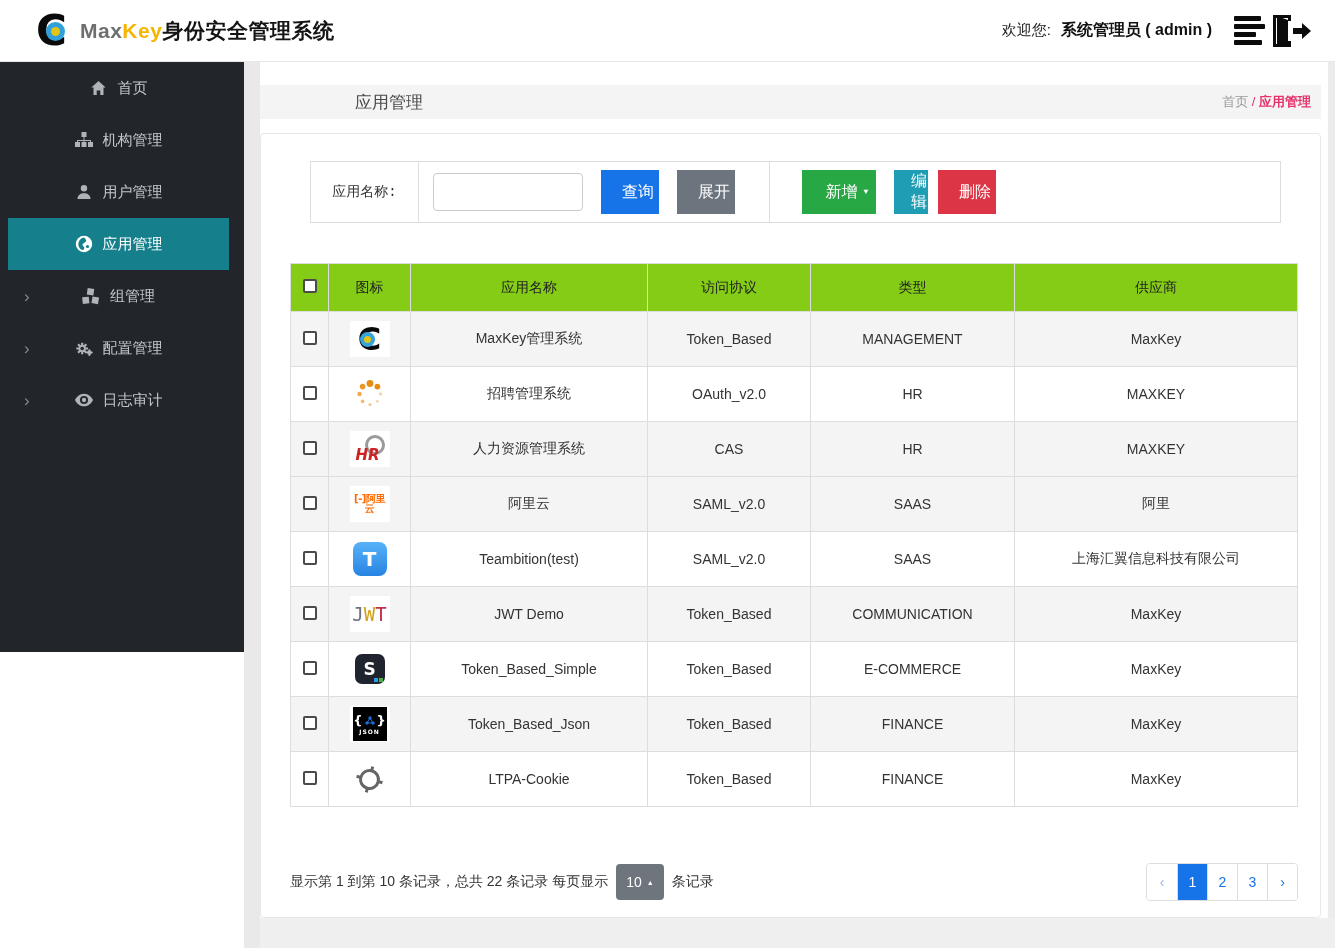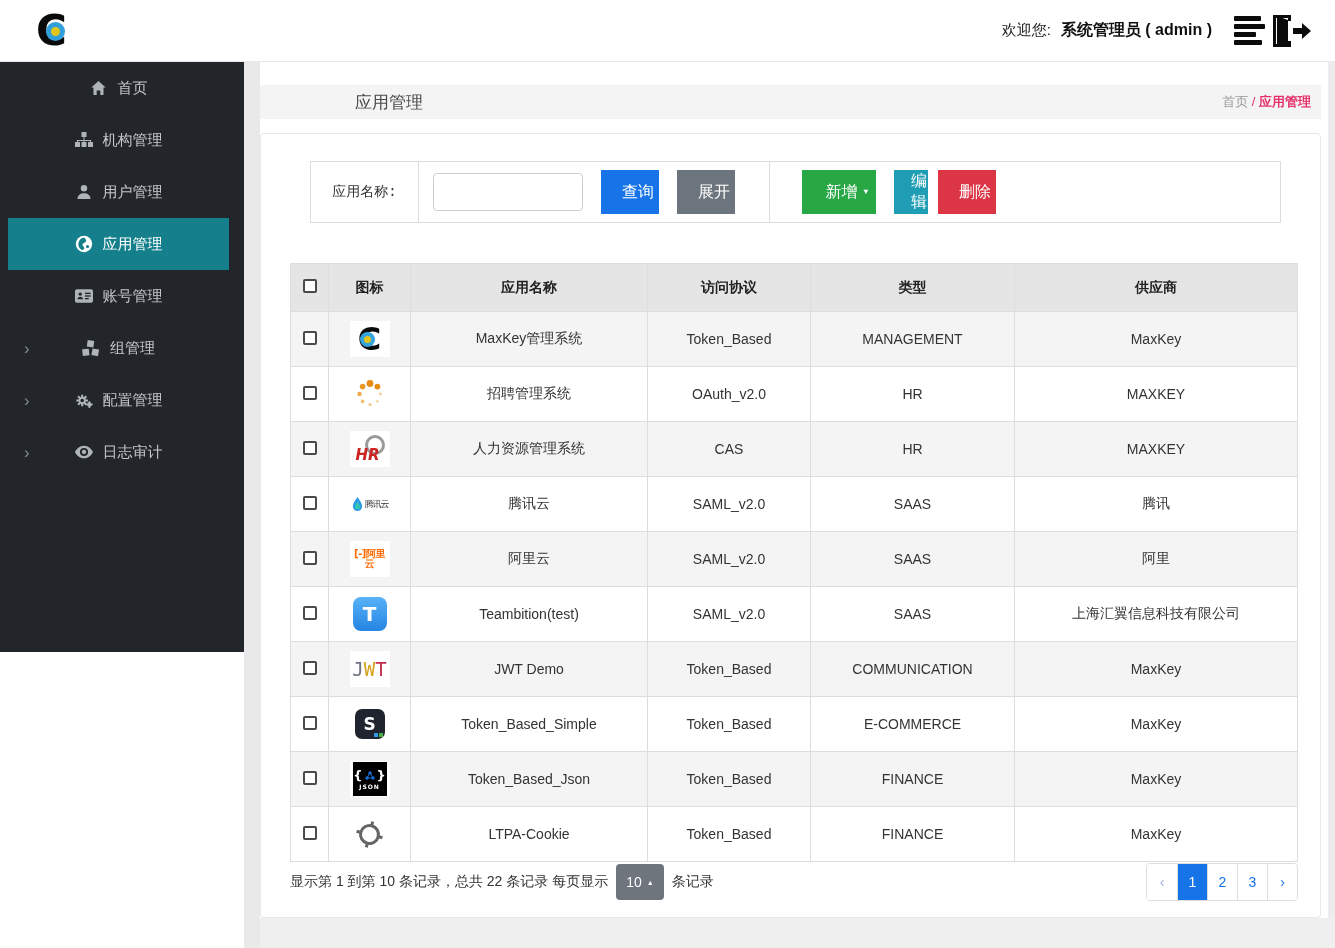--- a/index.html
+++ b/index.html
@@ -66,21 +66,21 @@
   .btn-add    { width:74px; margin-left:32px; background:#28a745; gap:6px; }
   .btn-edit   { width:34px; margin-left:18px; background:#1f9db4; }
   .btn-del    { width:58px; margin-left:10px; background:#dc3545; }
   .caret-dn { font-size:8px; line-height:1; }
 
   
   .table-wrap { position:absolute; left:29px; top:129px; width:1008px; }
   table { width:100%; border-collapse:collapse; table-layout:fixed; }
   th,td { border:1px solid #ddd; text-align:center; vertical-align:middle;
           font-size:14px; color:#333; overflow:hidden; }
-  th { height:48px; font-weight:bold; color:#222; background:#e5e5e5; }
+  th { height:48px; font-weight:normal; color:#222; background:#84cc16; }
   td { height:55px; background:#fff; }
   tr.striped td { background:#f4f4f4; }
   .cb { display:inline-block; width:14px; height:14px; border:2px solid #4a4a4a; border-radius:2px;
         background:#fff; cursor:pointer; }
 
   
   .ai { width:40px; height:36px; margin:0 auto; background:#fff; display:flex;
         align-items:center; justify-content:center; position:relative; }
   .ic-maxkey { position:relative; width:34px; height:32px; }
   .ic-maxkey .c { font:900 32px/32px "DejaVu Sans",sans-serif; color:#0a0a0a; }
@@ -127,20 +127,23 @@
 <body>
 
 <header class="topbar">
   <div class="brand">
     <span class="logo">
       <span class="c">C</span>
       <span class="ring">
           <span class="dot"></span>
         </span>
     </span>
+    <span class="brand-text">
+      <span class="t-max">Max</span><span class="t-key">Key</span><span class="t-suffix">身份安全管理系统</span>
+    </span>
   </div>
   <div class="top-right">
     <span class="welcome">欢迎您:</span>
     <span class="user">系统管理员 ( admin )</span>
     <span class="tr-icon">
       <span class="bars">
         <i style="width:27px"></i>
         <i style="width:31px"></i>
         <i style="width:22px"></i>
         <i style="width:28px"></i>
@@ -190,33 +193,20 @@
     </div>
     <div class="side-item active">
       <span class="s-ico">
         <svg width="18" height="18" viewBox="0 0 18 18">
           <circle cx="9" cy="9" r="8.2"></circle>
           <path d="M9 2.5c2 1.8 3 3.2 1.5 4.5S7 8.5 7.5 10 10 12 9 14c-.8 1.5-2.5 1-3.8-.3A6.7 6.7 0 0 1 9 2.5z" fill="#15808c"></path>
           <circle cx="12.5" cy="11.5" r="1.6" fill="#15808c"></circle>
         </svg>
       </span>
       <span>应用管理</span>
-    </div>
-    <div class="side-item">
-      <span class="s-ico">
-        <svg width="19" height="16" viewBox="0 0 19 16">
-          <rect x="0" y="1" width="19" height="14" rx="2"></rect>
-          <circle cx="5.5" cy="6" r="1.8" fill="#22262a"></circle>
-          <path d="M2.5 11.5c0-1.8 1.4-2.7 3-2.7s3 .9 3 2.7z" fill="#22262a"></path>
-          <rect x="10.5" y="4.5" width="6" height="1.4" fill="#22262a"></rect>
-          <rect x="10.5" y="7.3" width="6" height="1.4" fill="#22262a"></rect>
-          <rect x="10.5" y="10.1" width="4" height="1.4" fill="#22262a"></rect>
-        </svg>
-      </span>
-      <span>账号管理</span>
     </div>
     <div class="side-item">
       <span class="chev">›</span>
       <span class="s-ico">
         <svg width="19" height="17" viewBox="0 0 19 17">
           <rect x="5.5" y="0" width="7" height="7" transform="rotate(8 9 3.5)"></rect>
           <rect x="0.5" y="9" width="7" height="7" transform="rotate(-6 4 12.5)"></rect>
           <rect x="10.5" y="9" width="7" height="7" transform="rotate(10 14 12.5)"></rect>
         </svg>
       </span>
@@ -342,38 +332,20 @@
                   <span class="ring"></span>
                   <span class="txt">HR</span>
                 </span>
               </span>
             </td>
             <td>人力资源管理系统</td>
             <td>CAS</td>
             <td>HR</td>
             <td>MAXKEY</td>
           </tr>
-          <tr class="">
-            <td><span class="cb"></span></td>
-            <td>
-              <span class="ai">
-                <span class="ic-tencent">
-                  <svg width="13" height="17" viewBox="0 0 14 18">
-                    <path d="M7 1C9.5 5 12 7.5 12 11a5 5 0 0 1-10 0C2 7.5 4.5 5 7 1z" fill="#2e9be6"></path>
-                    <path d="M7 6.2c1.4 1.9 2.8 3.4 2.8 5.2a2.8 2.8 0 0 1-5.6 0C4.2 9.6 5.6 8.1 7 6.2z" fill="#35c7b2"></path>
-                  </svg>
-                  <span class="zh">腾讯云</span>
-                </span>
-              </span>
-            </td>
-            <td>腾讯云</td>
-            <td>SAML_v2.0</td>
-            <td>SAAS</td>
-            <td>腾讯</td>
-          </tr>
           <tr class="striped">
             <td><span class="cb"></span></td>
             <td>
               <span class="ai">
                 <span class="ic-aliyun">[-]阿里云</span>
               </span>
             </td>
             <td>阿里云</td>
             <td>SAML_v2.0</td>
             <td>SAAS</td>

